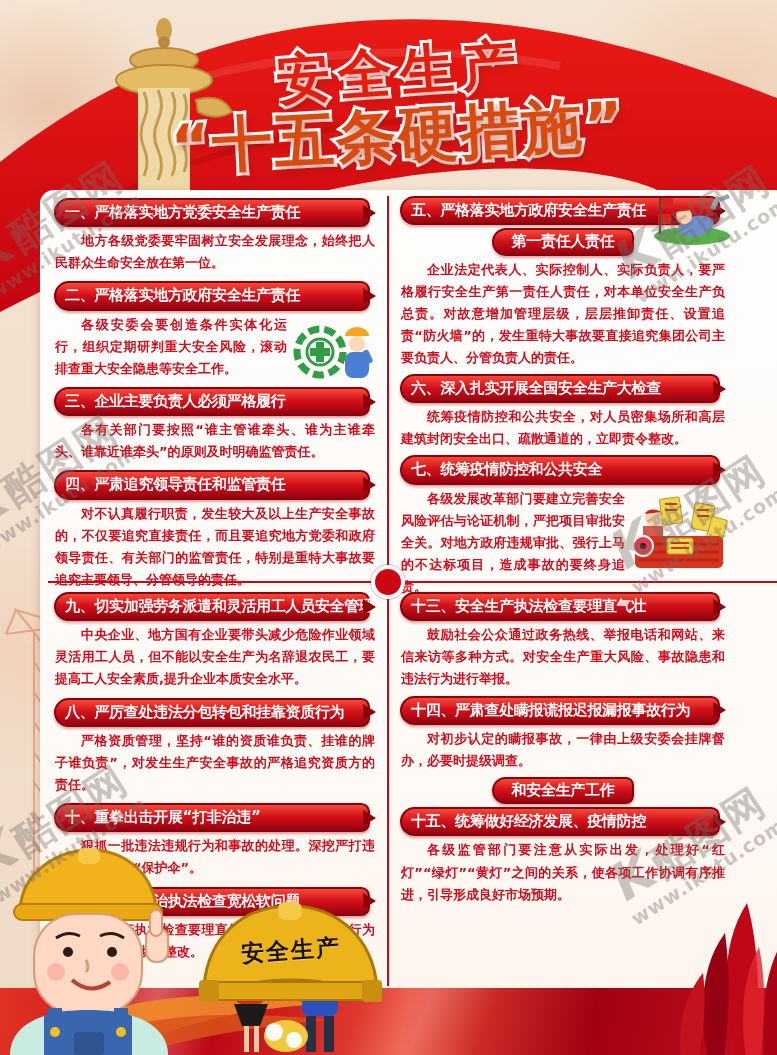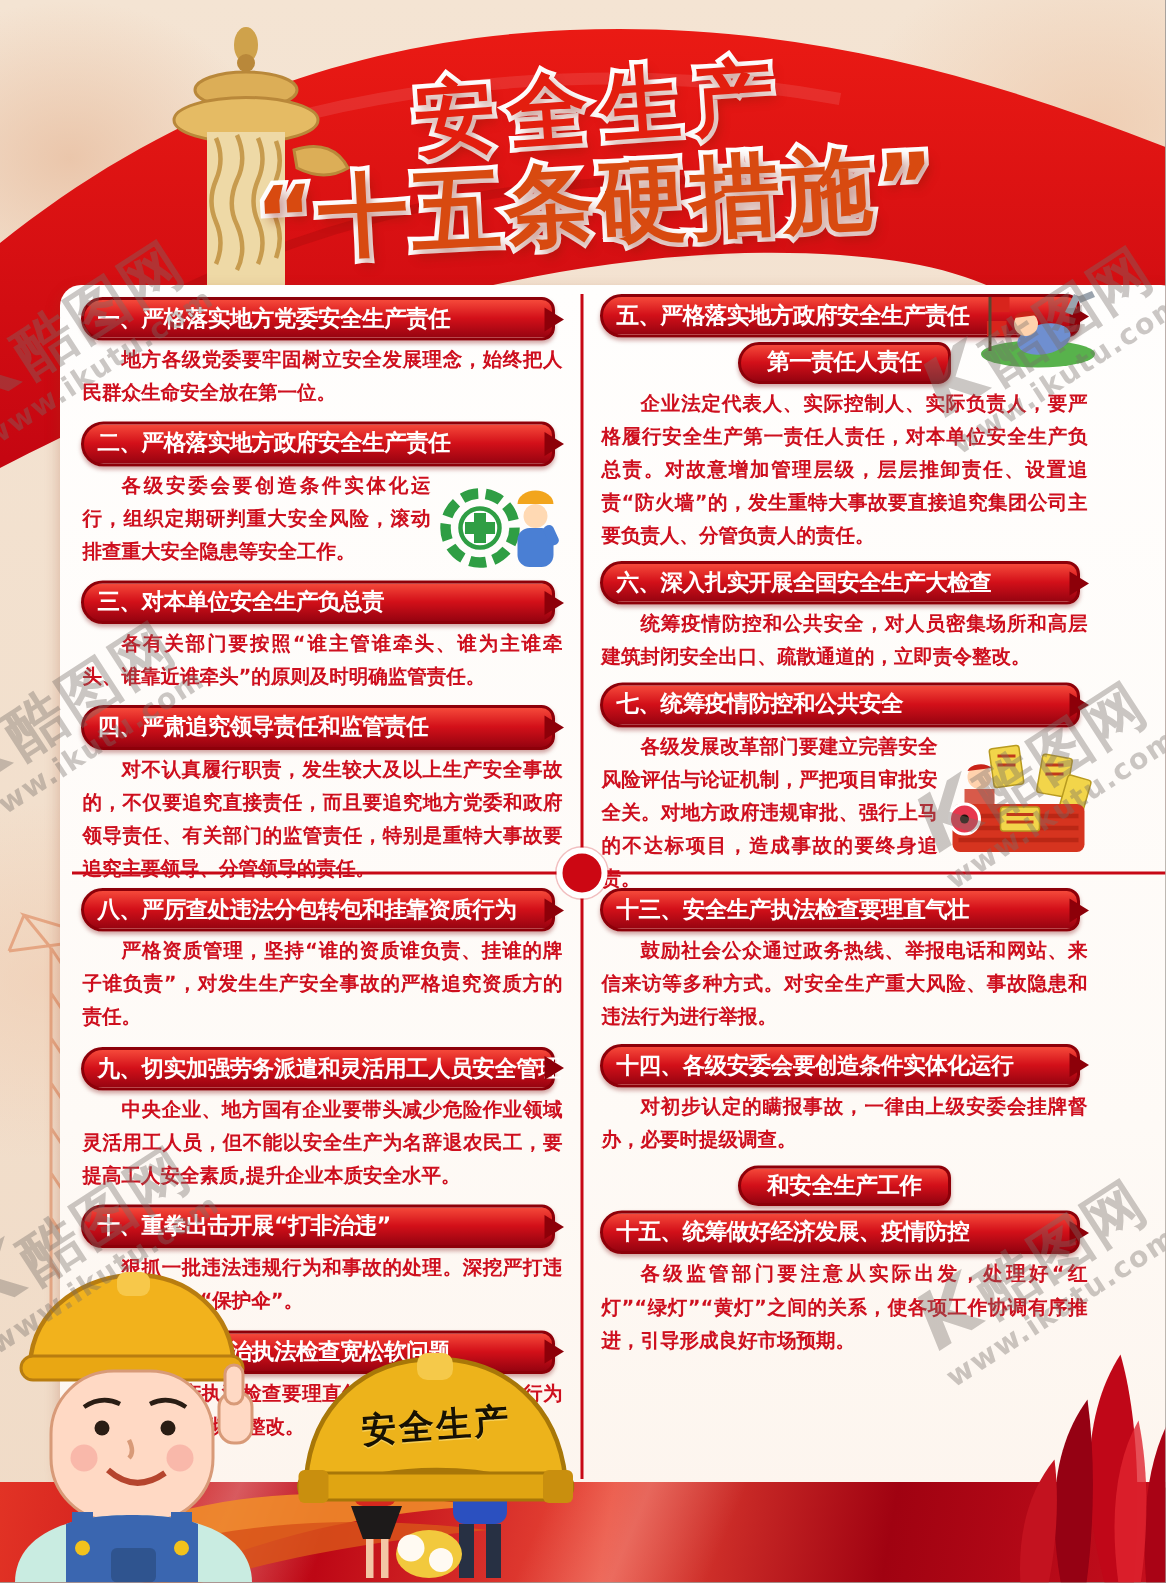--- a/index.html
+++ b/index.html
@@ -165,21 +165,21 @@
               <path d="M52 22 a12 9 0 0 1 24 0 l-24 0 z" fill="#f2a51d"></path>
               <circle cx="64" cy="30" r="8" fill="#ffd9b3"></circle>
               <rect x="52" y="38" width="24" height="26" rx="8" fill="#4a7fd4"></rect>
               <rect x="71" y="36" width="7" height="14" rx="3" fill="#4a7fd4" transform="rotate(-25 74 43)"></rect>
             </svg>
           </span>
           <span class="txt">各级安委会要创造条件实体化运行，组织定期研判重大安全风险，滚动排查重大安全隐患等安全工作。</span>
         </div>
       </article>
       <article class="item">
-        <h3 class="bar"><span>三、对本单位安全生产负总责</span></h3>
+        <h3 class="bar"><span>三、企业主要负责人必须严格履行</span></h3>
         <div class="body"><span class="txt">各有关部门要按照“谁主管谁牵头、谁为主谁牵头、谁靠近谁牵头”的原则及时明确监管责任。</span></div>
       </article>
       <article class="item">
         <h3 class="bar"><span>四、严肃追究领导责任和监管责任</span></h3>
         <div class="body"><span class="txt">对不认真履行职责，发生较大及以上生产安全事故的，不仅要追究直接责任，而且要追究地方党委和政府领导责任、有关部门的监管责任，特别是重特大事故要追究主要领导、分管领导的责任。</span></div>
       </article>
     </section>
 
     <section class="quad q2">
       <article class="item">
@@ -226,44 +226,44 @@
               <path d="M40 55 h18 M40 60 h18" stroke="#c03a1a" stroke-width="2"></path>
             </svg>
           </span>
           <span class="txt">各级发展改革部门要建立完善安全风险评估与论证机制，严把项目审批安全关。对地方政府违规审批、强行上马的不达标项目，造成事故的要终身追责。</span>
         </div>
       </article>
     </section>
 
     <section class="quad q3">
       <article class="item">
+        <h3 class="bar"><span>九、切实加强劳务派遣和灵活用工人员安全管理</span></h3>
+        <div class="body"><span class="txt">中央企业、地方国有企业要带头减少危险作业领域灵活用工人员，但不能以安全生产为名辞退农民工，要提高工人安全素质,提升企业本质安全水平。</span></div>
+      </article>
+      <article class="item">
         <h3 class="bar"><span>八、严厉查处违法分包转包和挂靠资质行为</span></h3>
         <div class="body"><span class="txt">严格资质管理，坚持“谁的资质谁负责、挂谁的牌子谁负责”，对发生生产安全事故的严格追究资质方的责任。</span></div>
       </article>
       <article class="item">
-        <h3 class="bar"><span>九、切实加强劳务派遣和灵活用工人员安全管理</span></h3>
-        <div class="body"><span class="txt">中央企业、地方国有企业要带头减少危险作业领域灵活用工人员，但不能以安全生产为名辞退农民工，要提高工人安全素质,提升企业本质安全水平。</span></div>
-      </article>
-      <article class="item">
         <h3 class="bar"><span>十、重拳出击开展“打非治违”</span></h3>
         <div class="body"><span class="txt">狠抓一批违法违规行为和事故的处理。深挖严打违法行为背后的“保护伞”。</span></div>
       </article>
       <article class="item">
         <h3 class="bar"><span>十一、坚决整治执法检查宽松软问题</span></h3>
         <div class="body"><span class="txt">安全生产执法检查要理直气壮，紧盯各类违法行为不放,督促企业彻底整改。</span></div>
       </article>
     </section>
 
     <section class="quad q4">
       <article class="item">
         <h3 class="bar"><span>十三、安全生产执法检查要理直气壮</span></h3>
         <div class="body"><span class="txt">鼓励社会公众通过政务热线、举报电话和网站、来信来访等多种方式。对安全生产重大风险、事故隐患和违法行为进行举报。</span></div>
       </article>
       <article class="item">
-        <h3 class="bar"><span>十四、各级安委会要创造条件实体化运行</span></h3>
+        <h3 class="bar"><span>十四、严肃查处瞒报谎报迟报漏报事故行为</span></h3>
         <div class="body"><span class="txt">对初步认定的瞒报事故，一律由上级安委会挂牌督办，必要时提级调查。</span></div>
       </article>
       <article class="item">
         <h3 class="bar bar2">
             <span>和安全生产工作</span>
           </h3>
         <h3 class="bar"><span>十五、统筹做好经济发展、疫情防控</span></h3>
         <div class="body"><span class="txt">各级监管部门要注意从实际出发，处理好“红灯”“绿灯”“黄灯”之间的关系，使各项工作协调有序推进，引导形成良好市场预期。</span></div>
       </article>
     </section>

